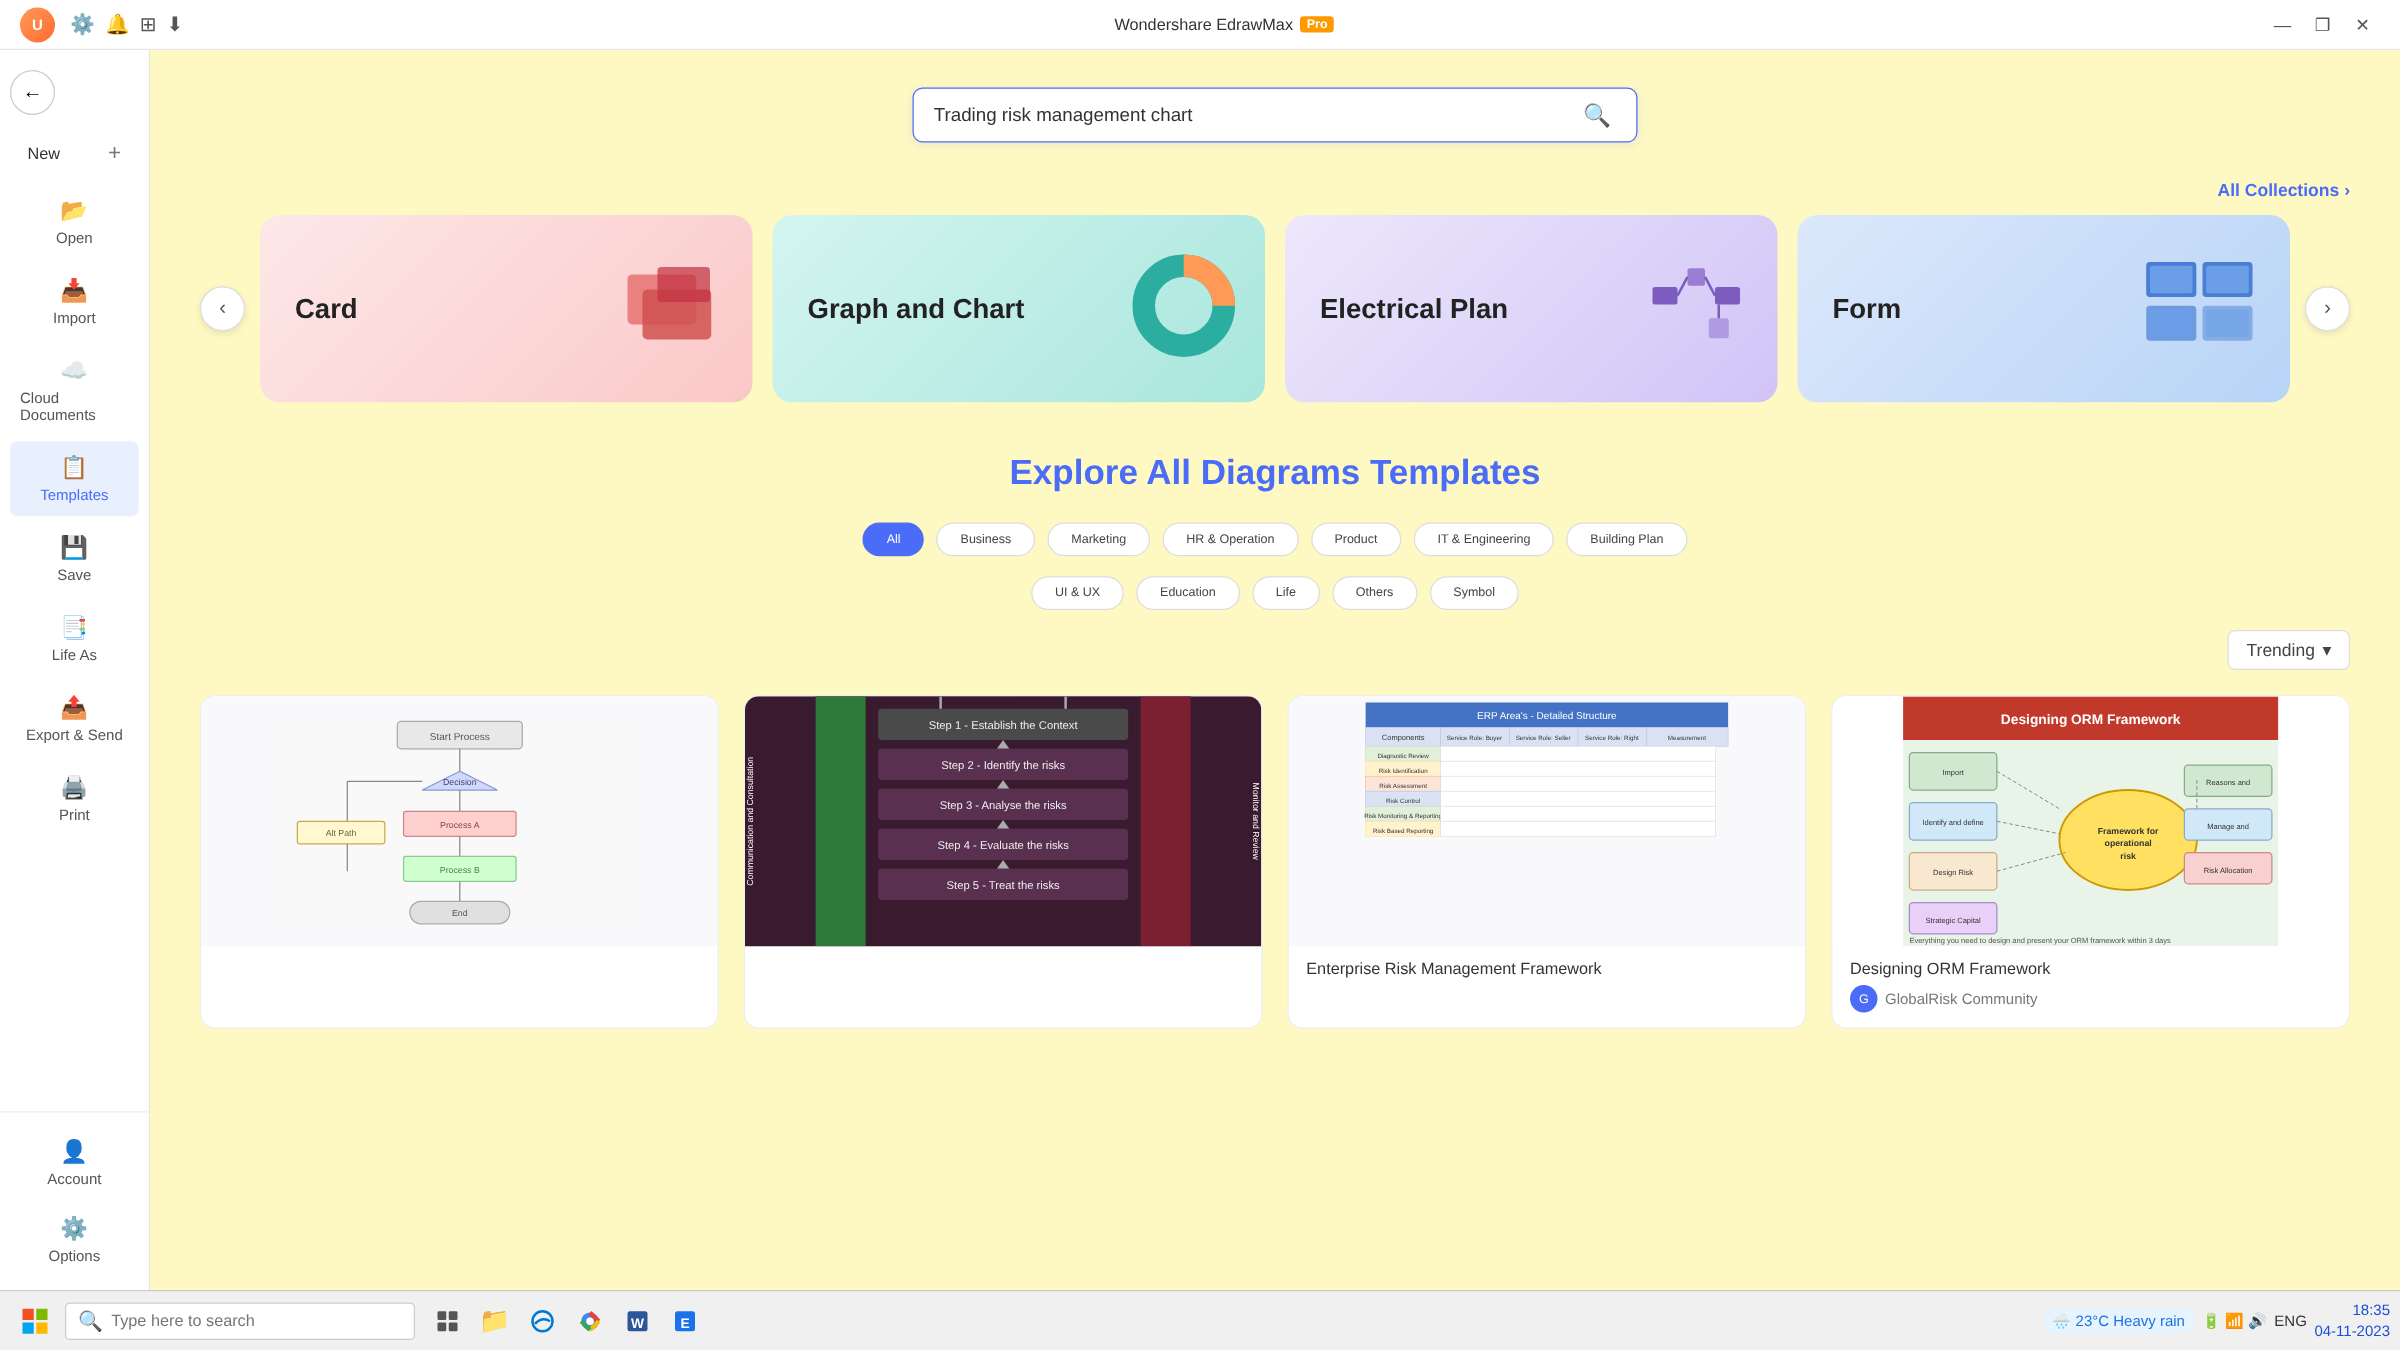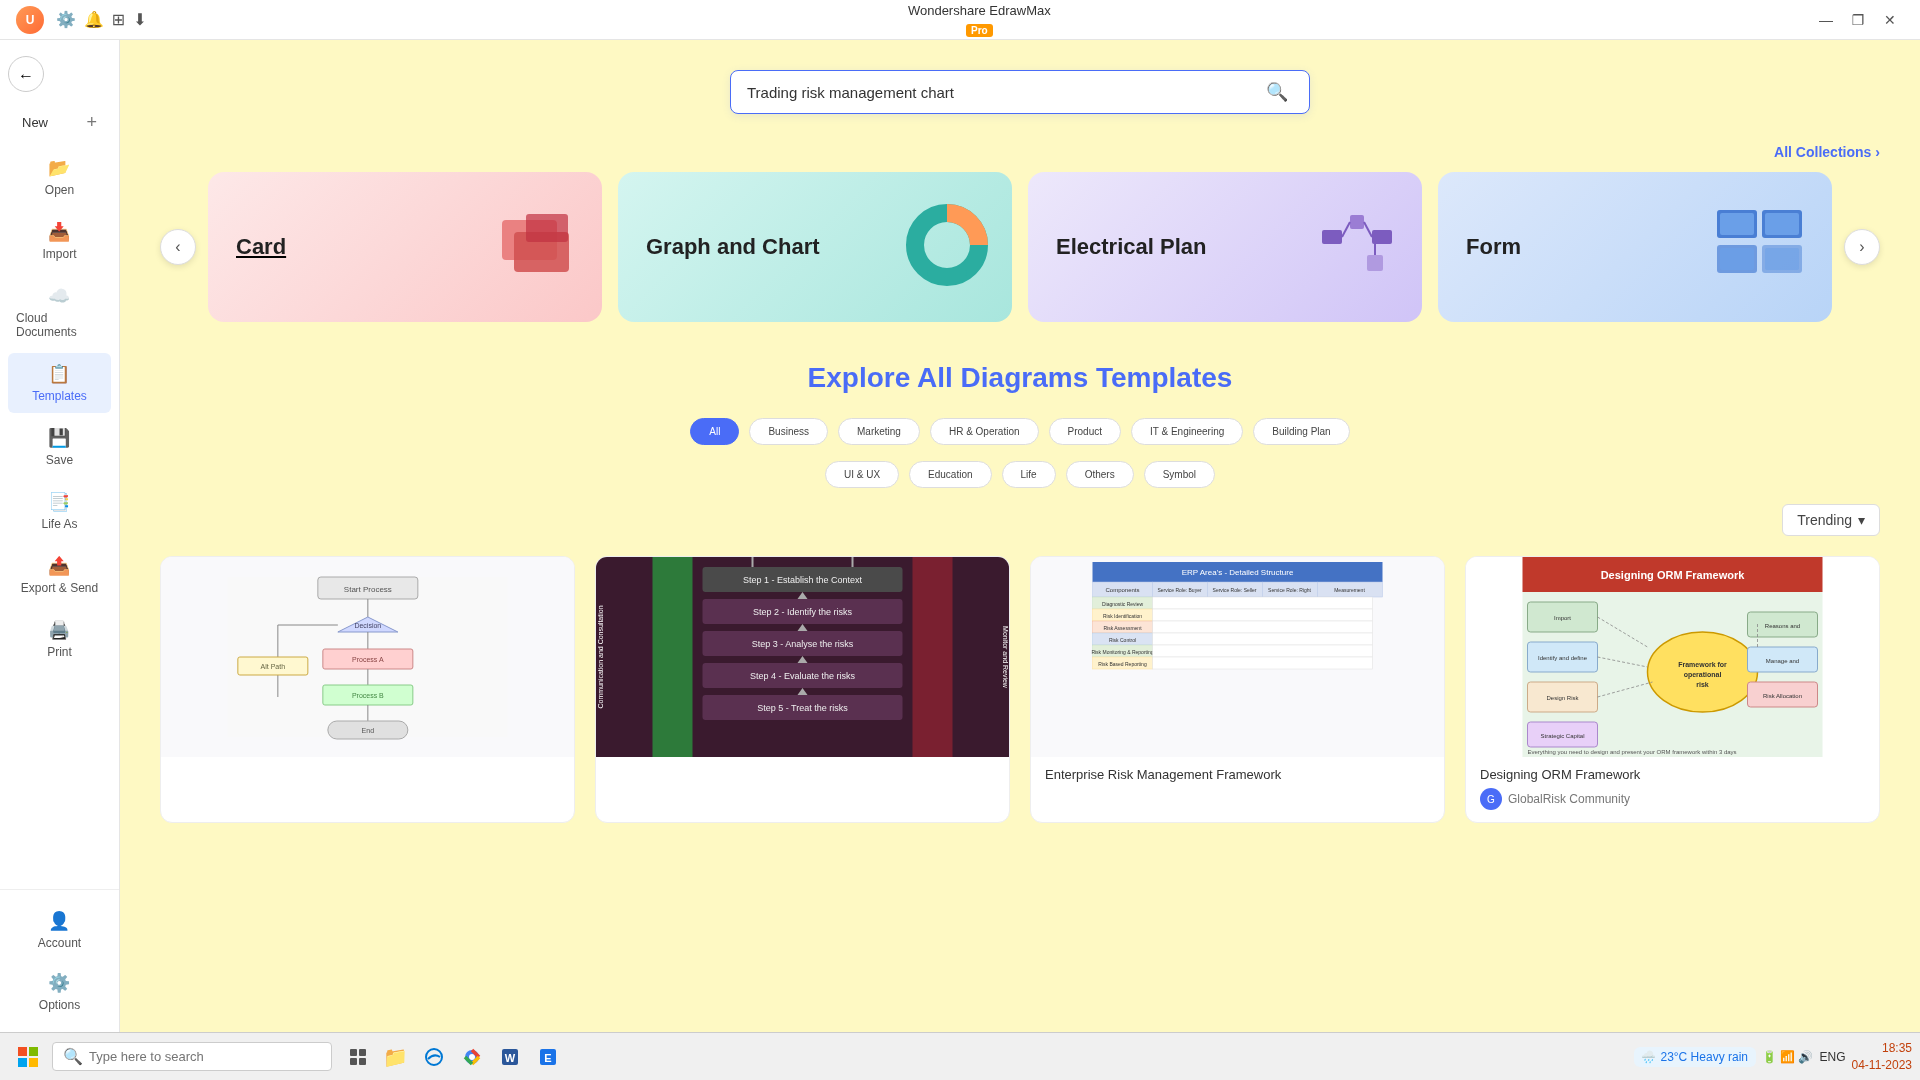--- a/index.html
+++ b/index.html
@@ -15,21 +15,20 @@
       padding: 0 16px;
       border-bottom: 1px solid #e5e5e5;
       flex-shrink: 0;
     }
     .titlebar-center {
       display: flex;
       align-items: center;
       gap: 6px;
       font-size: 13px;
       color: #333;
-      flex-direction: column;
     }
     .pro-badge {
       background: #f90;
       color: #fff;
       font-size: 10px;
       font-weight: bold;
       padding: 1px 5px;
       border-radius: 3px;
     }
     .titlebar-controls {
@@ -240,21 +239,21 @@
       overflow: hidden;
       height: 150px;
     }
     .carousel-card .card-title {
       font-size: 22px;
       font-weight: 700;
       color: #222;
       line-height: 1.3;
       z-index: 1;
     }
-    .card-pink { background: linear-gradient(135deg, #fde8e8 0%, #fbc8c8 100%); text-decoration: underline; }
+    .card-pink { background: linear-gradient(135deg, #fde8e8 0%, #fbc8c8 100%); }
     .card-teal { background: linear-gradient(135deg, #d4f5f0 0%, #a8e6dd 100%); }
     .card-blue { background: linear-gradient(135deg, #dce8fb 0%, #b8d4f7 100%); }
     .card-purple { background: linear-gradient(135deg, #ede8fb 0%, #d0c4f7 100%); }
 
     
     .explore-title {
       text-align: center;
       font-size: 28px;
       font-weight: 700;
       color: #222;
@@ -414,21 +413,21 @@
       margin-left: auto;
       display: flex;
       align-items: center;
       gap: 6px;
       font-size: 12px;
       color: #333;
     }
     .taskbar-time {
       text-align: right;
       font-size: 12px;
-      color: #c2410c;
+      color: #1d4ed8;
       line-height: 1.4;
     }
     .weather-badge {
       display: flex;
       align-items: center;
       gap: 4px;
       background: #e8f4fd;
       border-radius: 6px;
       padding: 3px 8px;
       font-size: 12px;

